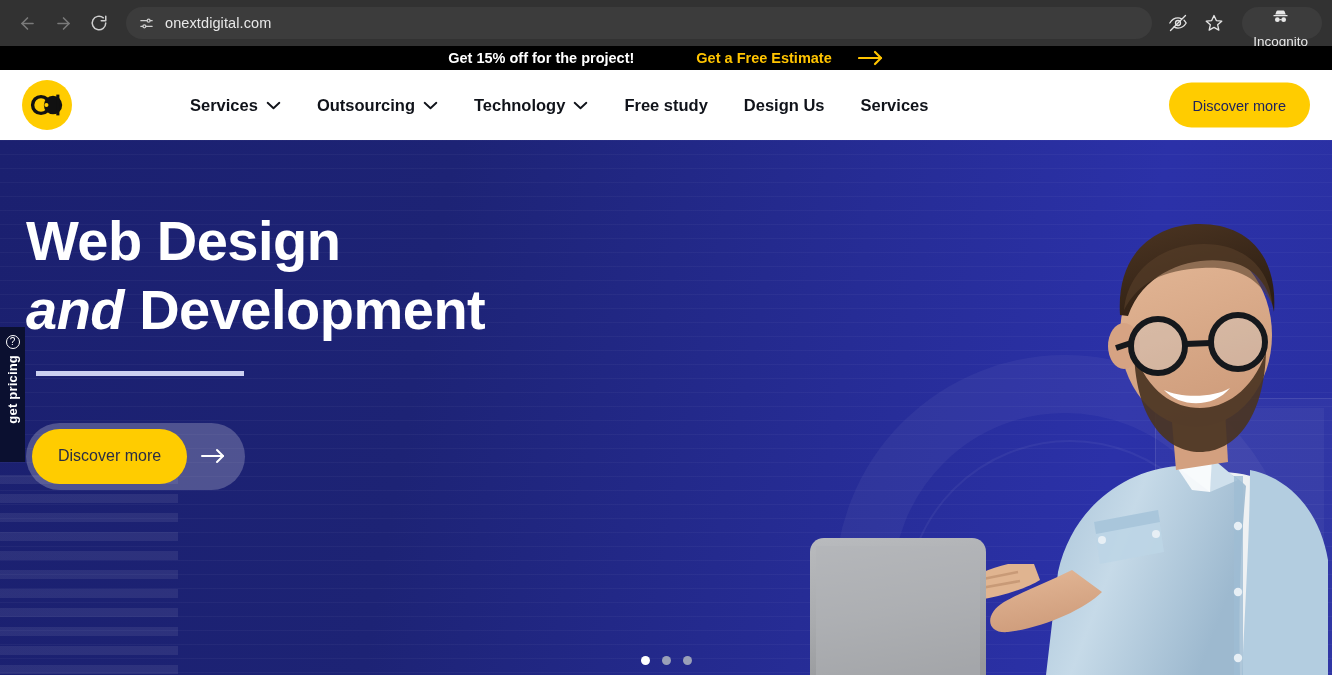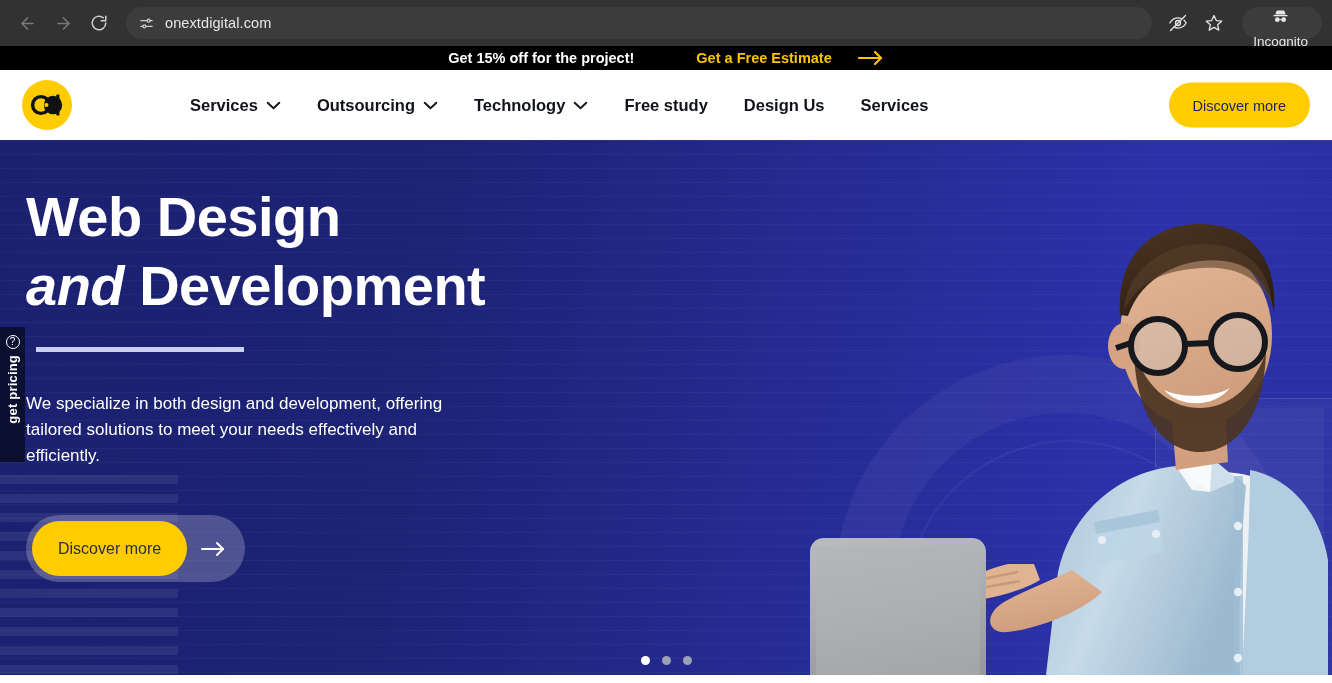--- a/index.html
+++ b/index.html
@@ -212,21 +212,21 @@
       rgba(255,255,255,0.075) 9px,
       rgba(255,255,255,0) 9px,
       rgba(255,255,255,0) 19px
     );
     pointer-events:none;
   }
 
   .hero-content {
     position: relative;
     padding-left: 26px;
-    padding-top: 42px;
+    padding-top: 66px;
     width: 620px;
     z-index: 4;
   }
   .hero-title {
     color: #ffffff;
     font-size: 56px;
     font-weight: bold;
     line-height: 1.24;
     letter-spacing: -0.5px;
   }
@@ -564,21 +564,20 @@
       </svg>
     </div>
 
     <div class="hero-content">
       <h1 class="hero-title">
         <span>Web Design</span><br>
         <span class="and">and</span>
         <span>Development</span>
       </h1>
       <div class="hero-rule"></div>
-      <p class="hero-sub">We specialize in both design and development, offering tailored solutions to meet your needs effectively and efficiently.</p>
 
       <div class="hero-cta">
         <button class="hero-cta-btn">Discover more</button>
         <span class="hero-cta-arrow">
           <svg width="26" height="16" viewBox="0 0 26 16" fill="none" stroke="currentColor" stroke-width="2" stroke-linecap="round" stroke-linejoin="round">
               <line x1="2" y1="8" x2="23" y2="8"></line>
               <polyline points="17 2 23 8 17 14"></polyline>
             </svg>
         </span>
       </div>

